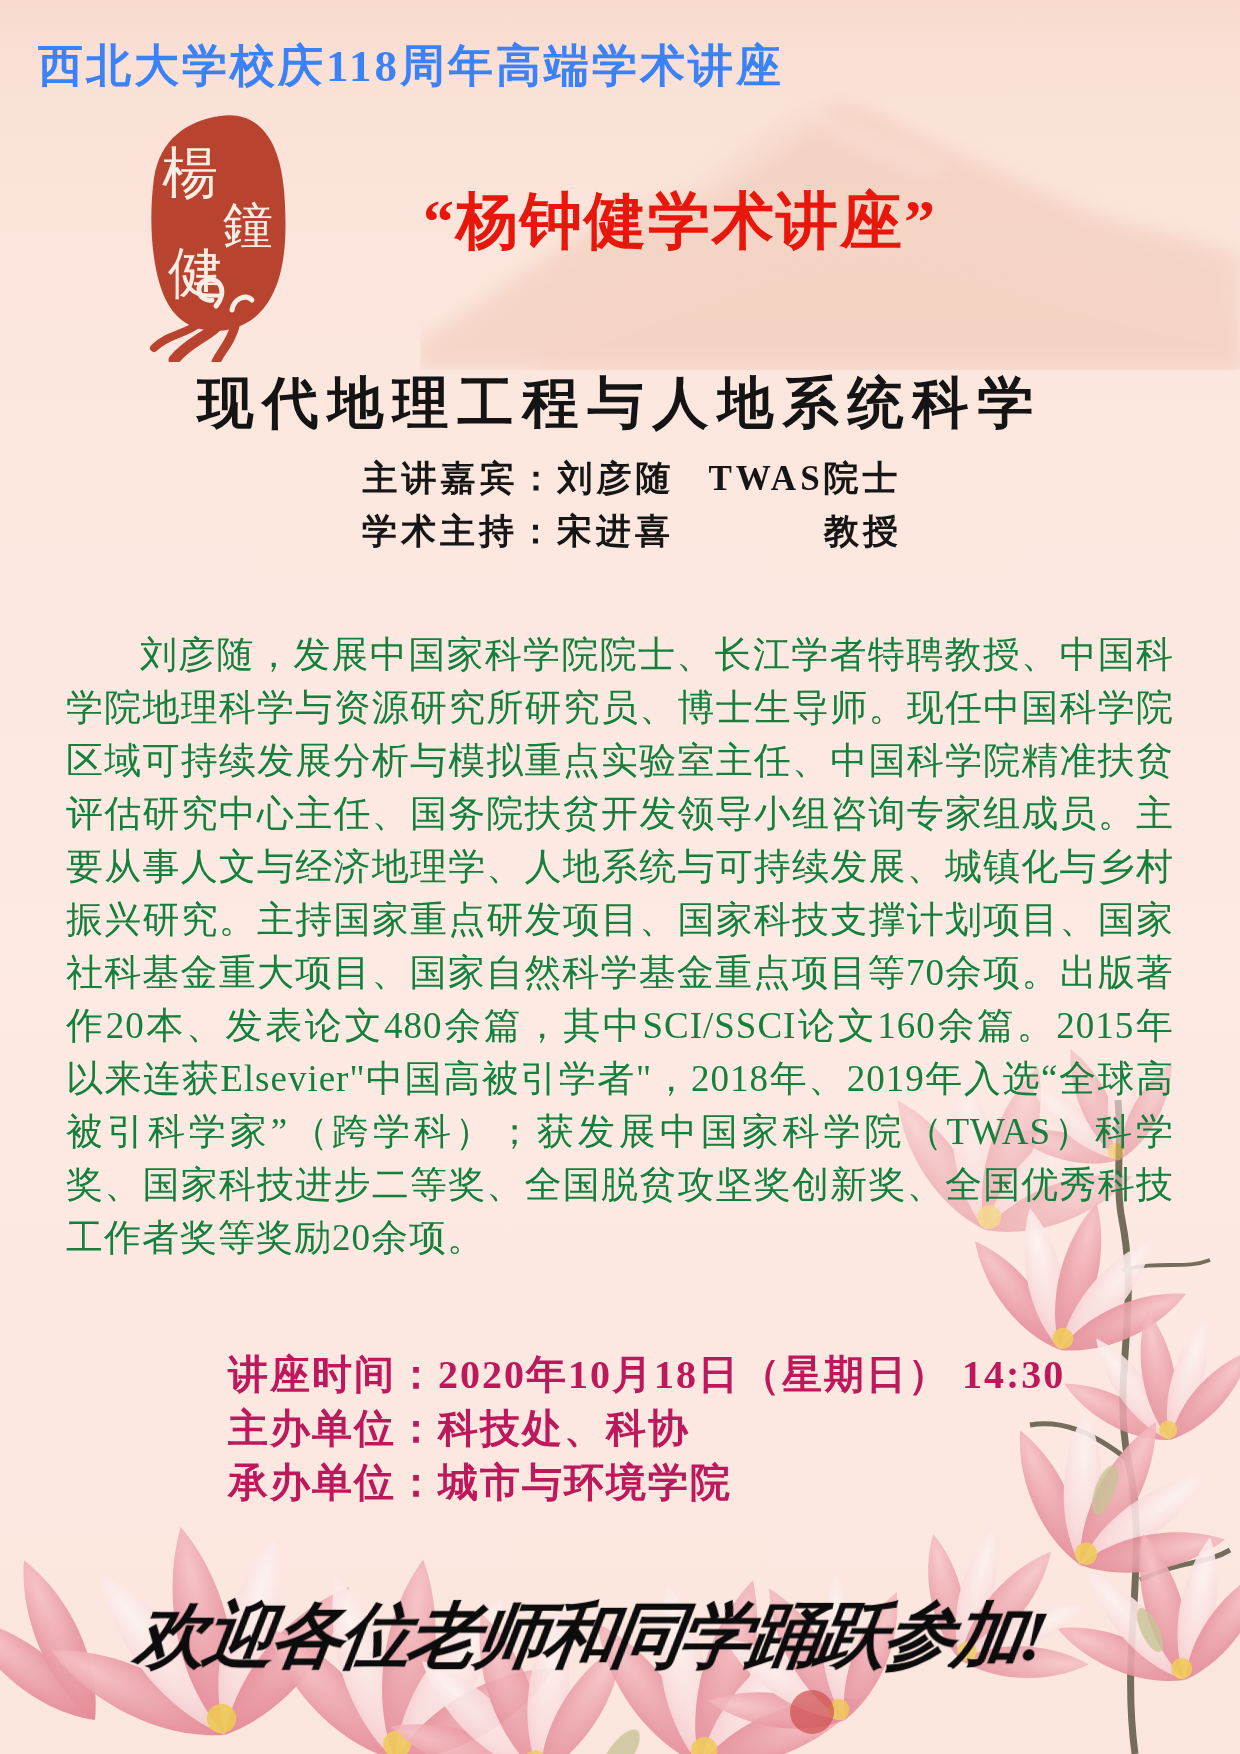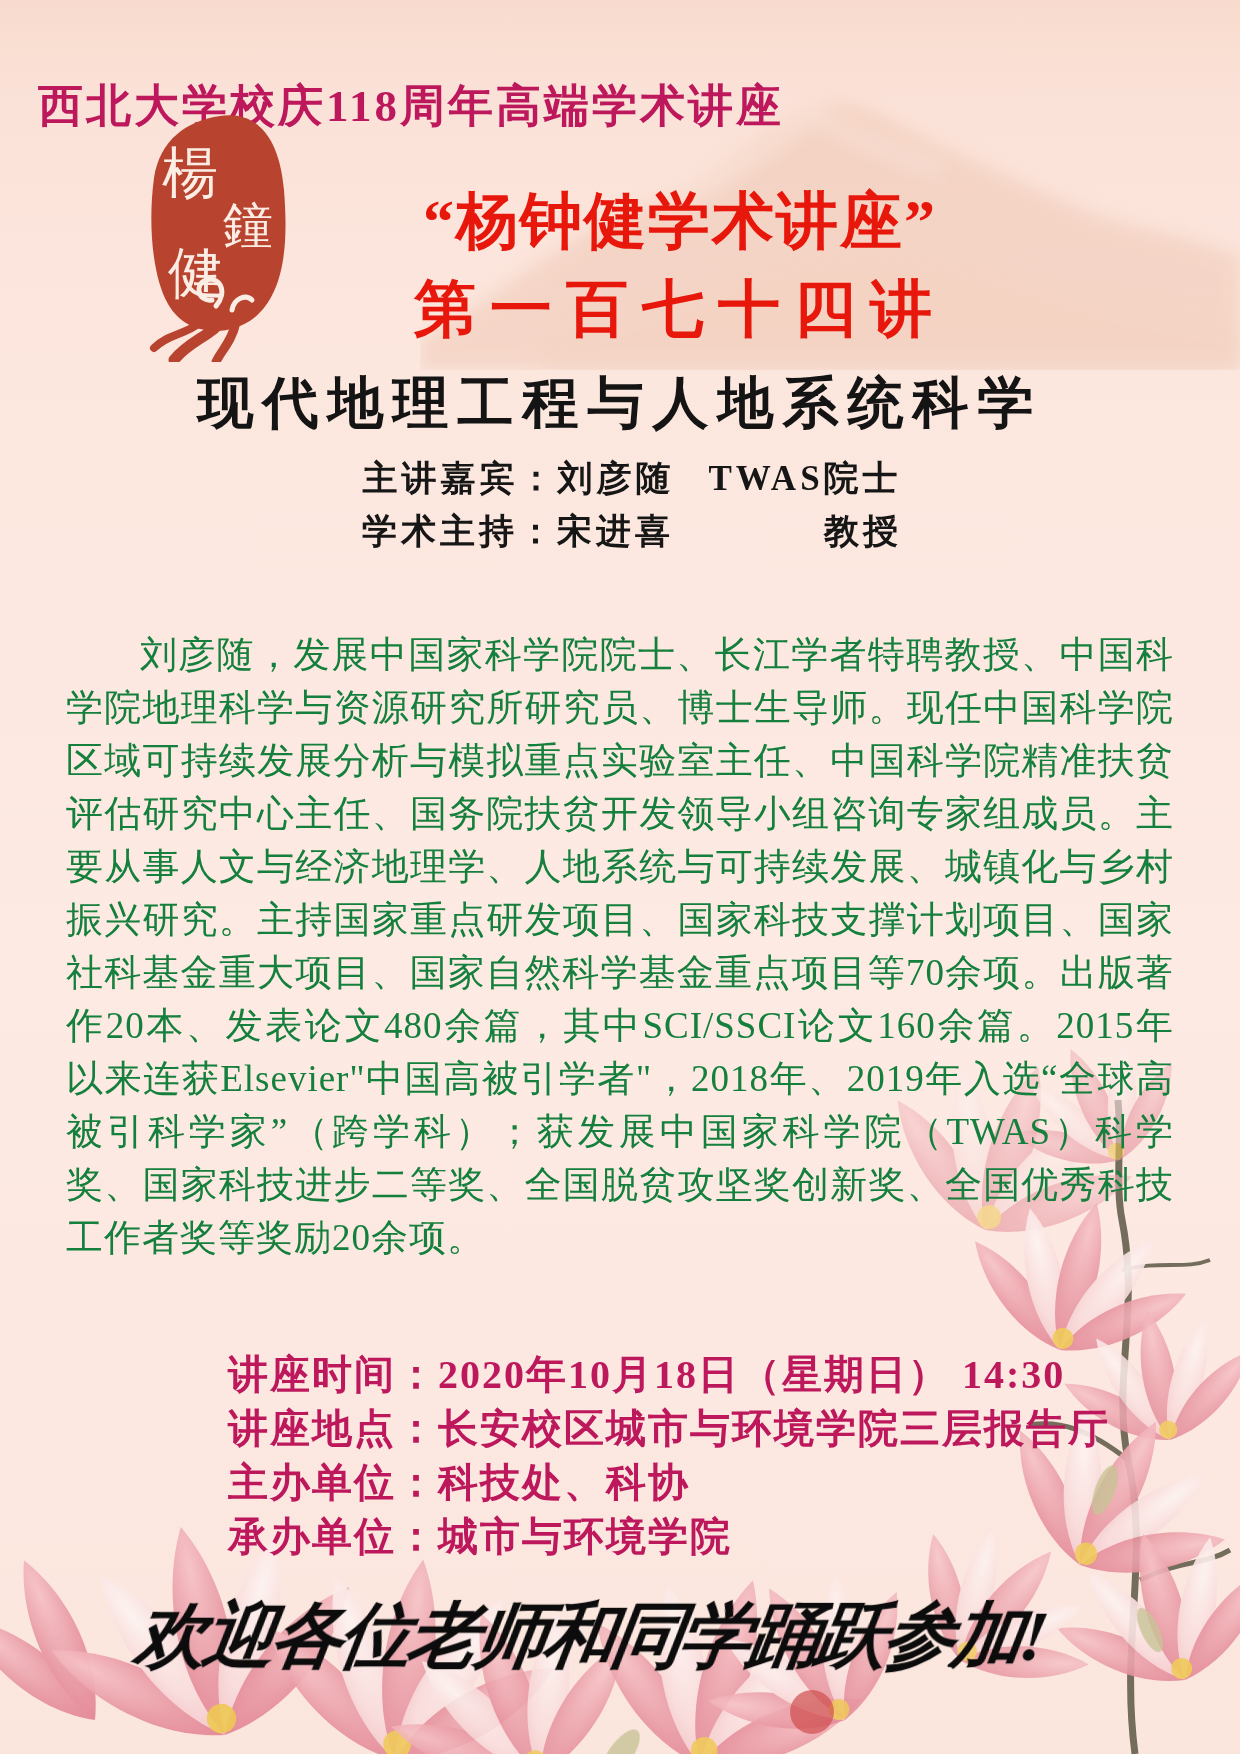--- a/index.html
+++ b/index.html
@@ -9,22 +9,22 @@
     overflow:hidden;
     font-family:"Liberation Serif","DejaVu Serif",serif;
     background:linear-gradient(180deg,#f8dbce 0%,#fbe2d8 6%,#fce7df 22%,#fdeae2 55%,#fce8e0 80%,#fbe6de 100%);
   }
   .layer { position:absolute; }
   .deco { pointer-events:none; }
 
   
   .banner {
     left:38px; top:36px; width:1100px;
-    font-size:45px; font-weight:bold; color:#be185d;
-    letter-spacing:3px; white-space:nowrap;margin-top:40px;
+    font-size:45px; font-weight:bold; color:#3b82f6;
+    letter-spacing:3px; white-space:nowrap;
   }
 
   
   .seal-wrap { left:128px; top:110px; width:180px; height:252px; }
 
   
   .series {
     left:250px; top:142px; width:860px; text-align:center;
     color:#e8170c; font-weight:bold; line-height:1.0;margin-top:48px;
   }
@@ -188,31 +188,29 @@
 
   <g fill="#fbece4" font-family="'Liberation Serif','DejaVu Serif',serif" text-anchor="middle">
     <text x="62" y="82" font-size="56">楊</text>
     <text x="120" y="132" font-size="50">鐘</text>
     <text x="68" y="182" font-size="56">健</text>
   </g>
 </svg>
 
 <div class="layer series">
   <div class="l1">“杨钟健学术讲座”</div>
-  <div class="l2">第一百七十四讲</div>
 </div>
 
 <div class="layer lecture-title">现代地理工程与人地系统科学</div>
 
 <div class="layer person-line speaker"><span>主讲嘉宾：</span><span>刘彦随</span><span class="gap-sm"></span><span>TWAS院士</span></div>
 
 <div class="layer person-line host"><span>学术主持：</span><span>宋进喜</span><span class="gap-lg"></span><span>教授</span></div>
 
 <div class="layer bio">刘彦随，发展中国家科学院院士、长江学者特聘教授、中国科学院地理科学与资源研究所研究员、博士生导师。现任中国科学院区域可持续发展分析与模拟重点实验室主任、中国科学院精准扶贫评估研究中心主任、国务院扶贫开发领导小组咨询专家组成员。主要从事人文与经济地理学、人地系统与可持续发展、城镇化与乡村振兴研究。主持国家重点研发项目、国家科技支撑计划项目、国家社科基金重大项目、国家自然科学基金重点项目等70余项。出版著作20本、发表论文480余篇，其中SCI/SSCI论文160余篇。2015年以来连获Elsevier"中国高被引学者"，2018年、2019年入选“全球高被引科学家”（跨学科）；获发展中国家科学院（TWAS）科学奖、国家科技进步二等奖、全国脱贫攻坚奖创新奖、全国优秀科技工作者奖等奖励20余项。</div>
 
 <div class="layer info">
   <div class="row"><span>讲座时间：</span><span>2020年10月18日（星期日）  14:30</span></div>
-  <div class="row"><span>讲座地点：</span><span>长安校区城市与环境学院三层报告厅</span></div>
   <div class="row"><span>主办单位：</span><span>科技处、科协</span></div>
   <div class="row"><span>承办单位：</span><span>城市与环境学院</span></div>
 </div>
 
 <div class="layer footer">欢迎各位老师和同学踊跃参加!</div>
 
 </body></html>

